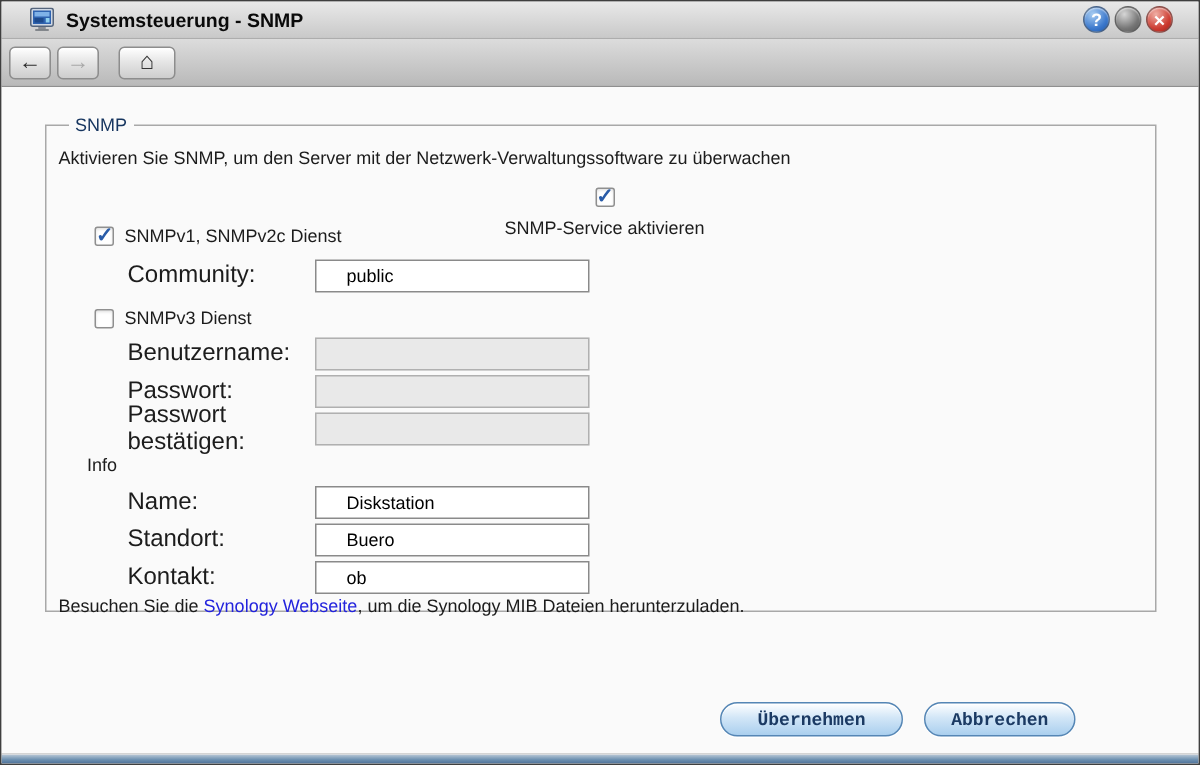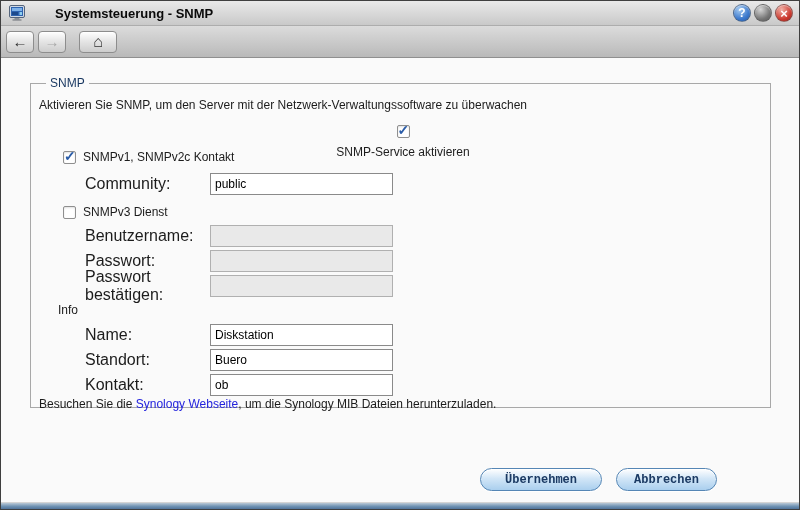--- a/index.html
+++ b/index.html
@@ -14,22 +14,21 @@
     display: flex; flex-direction: column;
     overflow: hidden;
   }
 
   
   .titlebar {
     height: 25px; flex: 0 0 25px;
     background: linear-gradient(#e9e9e9, #c9c9c9);
     border-bottom: 1px solid #adadad;
     display: flex; align-items: center;
-    padding: 0 6px;
-    gap: 22px;
+    padding: 0 17px;
   }
   .app-icon { width: 17px; height: 16px; margin: 0 7px 0 2px; flex: 0 0 auto; }
   .title { font-size: 13px; font-weight: bold; color: #0a0a0a; }
   .win-controls { margin-left: auto; display: flex; gap: 3px; align-items: center; }
   .ctrl {
     width: 18px; height: 18px; border-radius: 50%;
     display: flex; align-items: center; justify-content: center;
     color: #fff; font-weight: bold; cursor: default;
     border: 1px solid rgba(90,90,90,.55);
     box-shadow: inset 0 1px 1px rgba(255,255,255,.5);
@@ -90,21 +89,21 @@
   .chklabel { font-size: 12px; color: #1c1c1c; }
 
   .fieldrow { display: flex; align-items: center; height: 24px; margin-top: 1px; }
   .fieldrow.first-after-check { margin-top: 7px; }
   .fieldrow.first-after-v3 { margin-top: 4px; }
   .flabel { margin-left: 46px; width: 125px; font-size: 16px; color: #1c1c1c; flex: 0 0 125px; }
   input.field {
     width: 183px; height: 22px;
     border: 1px solid #8a8a8a; background: #ffffff;
     font-family: "Liberation Sans", sans-serif; font-size: 12px; color: #000;
-    padding: 2px 4px; border-radius: 0;
+    padding: 2px 20px; border-radius: 0;
   }
   input.field:disabled { background: #e9e9e9; border-color: #b0b0b0; }
 
   .info-heading { margin: 5px 0 0 19px; font-size: 12px; color: #1c1c1c; height: 15px; }
 
   .mib-note { margin-top: 0; font-size: 12px; color: #1c1c1c; }
   .mib-note a { color: #2323dd; text-decoration: none; cursor: pointer; }
 
   
   .btn {
@@ -173,21 +172,21 @@
 
       <div class="desc">Aktivieren Sie SNMP, um den Server mit der Netzwerk-Verwaltungssoftware zu überwachen</div>
 
       <div class="checkrow lvl1">
         <span class="checkbox checked"></span>
         <span class="chklabel">SNMP-Service aktivieren</span>
       </div>
 
       <div class="checkrow lvl2">
         <span class="checkbox checked"></span>
-        <span class="chklabel">SNMPv1, SNMPv2c Kontakt</span>
+        <span class="chklabel">SNMPv1, SNMPv2c Dienst</span>
       </div>
 
       <div class="fieldrow first-after-check">
         <span class="flabel">Community:</span>
         <input class="field" type="text" value="public" style="">
       </div>
 
       <div class="checkrow lvl2">
         <span class="checkbox"></span>
         <span class="chklabel">SNMPv3 Dienst</span>

